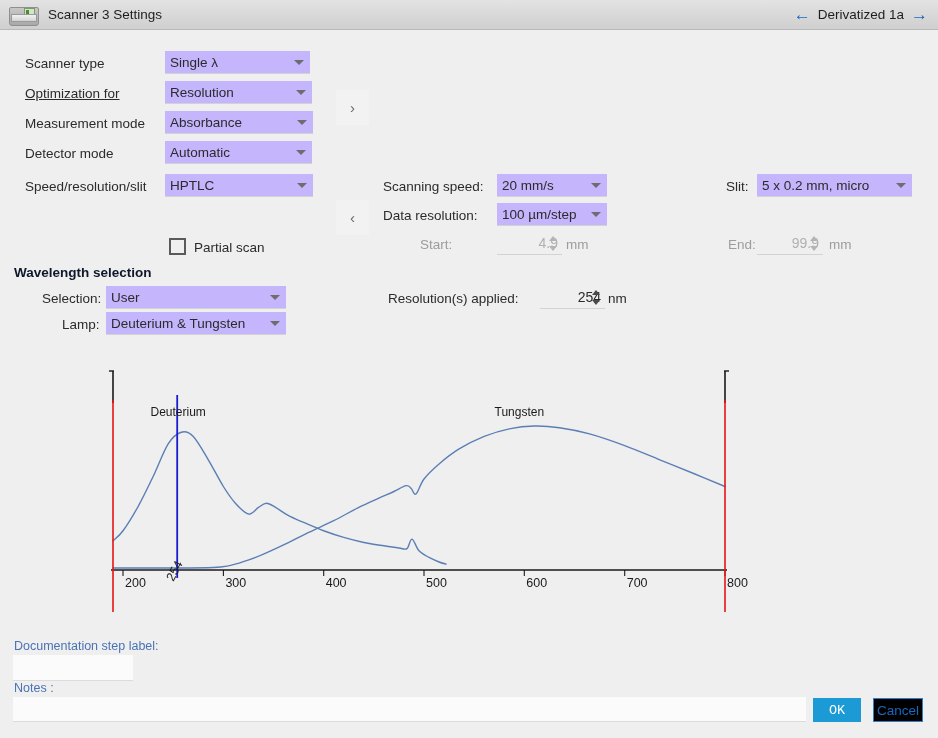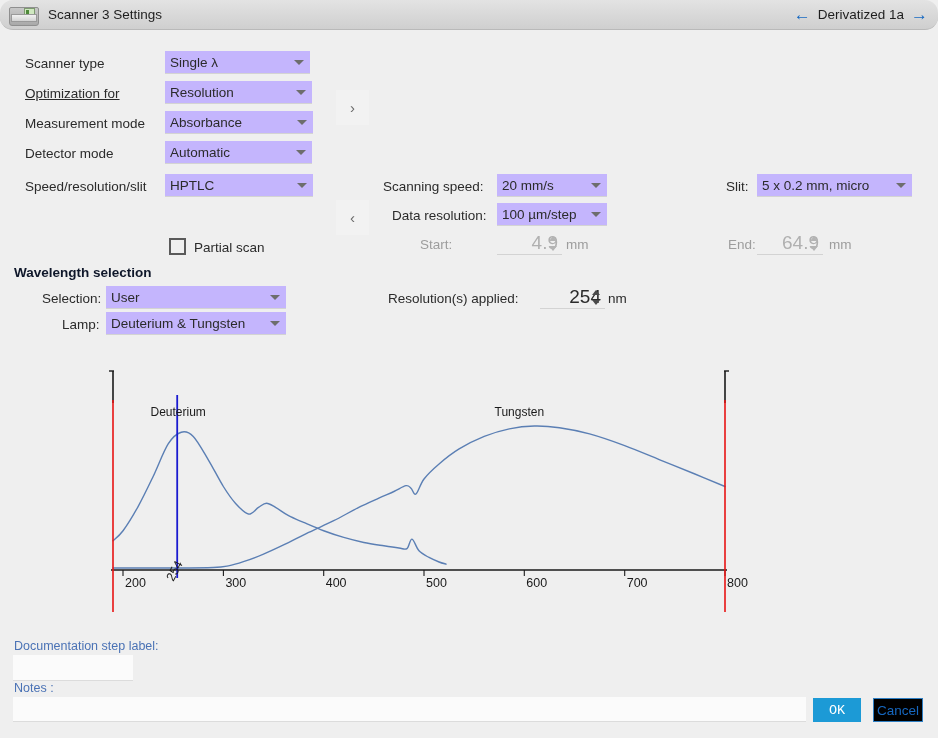--- a/index.html
+++ b/index.html
@@ -10,21 +10,21 @@
     font-family:"Liberation Sans","DejaVu Sans",sans-serif;
     font-size:13px;color:#2b2b2b;
     overflow:hidden;position:relative;
   }
 
   
   .titlebar{
     position:absolute;left:0;top:0;width:938px;height:29px;
     background:linear-gradient(to bottom,#e3e3e3 0%,#d8d8d8 55%,#cfcfcf 100%);
     border-bottom:1px solid #b9b9b9;
-    display:flex;align-items:center;border-radius:13px;
+    display:flex;align-items:center;
   }
   .tb-icon{
     width:30px;height:22px;margin-left:8px;margin-right:10px;
     position:relative;flex:0 0 auto;
   }
   .scanner-body{
     position:absolute;left:1px;top:3px;width:28px;height:17px;
     background:linear-gradient(to bottom,#c8c8c8,#a9a9a9);
     border:1px solid #8f8f8f;border-radius:2px 2px 3px 3px;
   }
@@ -67,21 +67,21 @@
     width:0;height:0;border-left:5px solid transparent;border-right:5px solid transparent;
     border-top:5px solid #6d6d6d;
   }
 
   .spin{
     position:absolute;height:23px;box-sizing:border-box;
     border-bottom:1px solid #d3d3d3;
     display:flex;align-items:center;justify-content:flex-end;
     cursor:text;
   }
-  .spin .sval{font-size:19px;padding-right:4px;}
+  .spin .sval{font-size:14px;padding-right:4px;}
   .spin .sval.dim{color:#b0b0b0;}
   .arrows{
     position:absolute;right:5px;top:4px;width:8px;height:15px;cursor:pointer;
   }
   .arrows i{position:absolute;left:0;width:0;height:0;
     border-left:4px solid transparent;border-right:4px solid transparent;display:block;}
   .arrows i.up{top:0;border-bottom:5px solid #4a4a4a;}
   .arrows i.dn{bottom:0;border-top:5px solid #4a4a4a;}
   .arrows.dim i.up{border-bottom-color:#b4b4b4;}
   .arrows.dim i.dn{border-top-color:#b4b4b4;}
@@ -173,21 +173,21 @@
 
 <div class="chev" style="left:336px;top:90px;">›</div>
 <div class="chev" style="left:336px;top:200px;">‹</div>
 
 <div class="lbl" style="position:absolute;left:383px;top:179px;">Scanning speed:</div>
 <div class="dd" style="left:497px;top:174px;width:110px;">
   <span class="val">20 mm/s</span>
   <span class="car"></span>
 </div>
 
-<div class="lbl" style="position:absolute;left:383px;top:208px;margin-left:9px;">Data resolution:</div>
+<div class="lbl" style="position:absolute;left:383px;top:208px;">Data resolution:</div>
 <div class="dd" style="left:497px;top:203px;width:110px;">
   <span class="val">100 µm/step</span>
   <span class="car"></span>
 </div>
 
 <div class="lbl dim" style="position:absolute;left:420px;top:237px;text-align:right;">Start:</div>
 <div class="spin" style="left:497px;top:232px;width:65px;">
   <span class="sval dim">4.9</span>
   <span class="arrows dim">
       <i class="up"></i>
@@ -197,21 +197,21 @@
 <div class="unit dim" style="left:566px;top:237px;">mm</div>
 
 <div class="lbl" style="position:absolute;left:726px;top:179px;">Slit:</div>
 <div class="dd" style="left:757px;top:174px;width:155px;">
   <span class="val">5 x 0.2 mm, micro</span>
   <span class="car"></span>
 </div>
 
 <div class="lbl dim" style="position:absolute;left:728px;top:237px;">End:</div>
 <div class="spin" style="left:757px;top:232px;width:66px;">
-  <span class="sval dim">64.9</span>
+  <span class="sval dim">99.9</span>
   <span class="arrows dim">
       <i class="up"></i>
       <i class="dn"></i>
     </span>
 </div>
 <div class="unit dim" style="left:829px;top:237px;">mm</div>
 
 <div class="section-title" style="left:14px;top:265px;">Wavelength selection</div>
 
 <div class="lbl" style="position:absolute;left:42px;top:291px;">Selection:</div>

